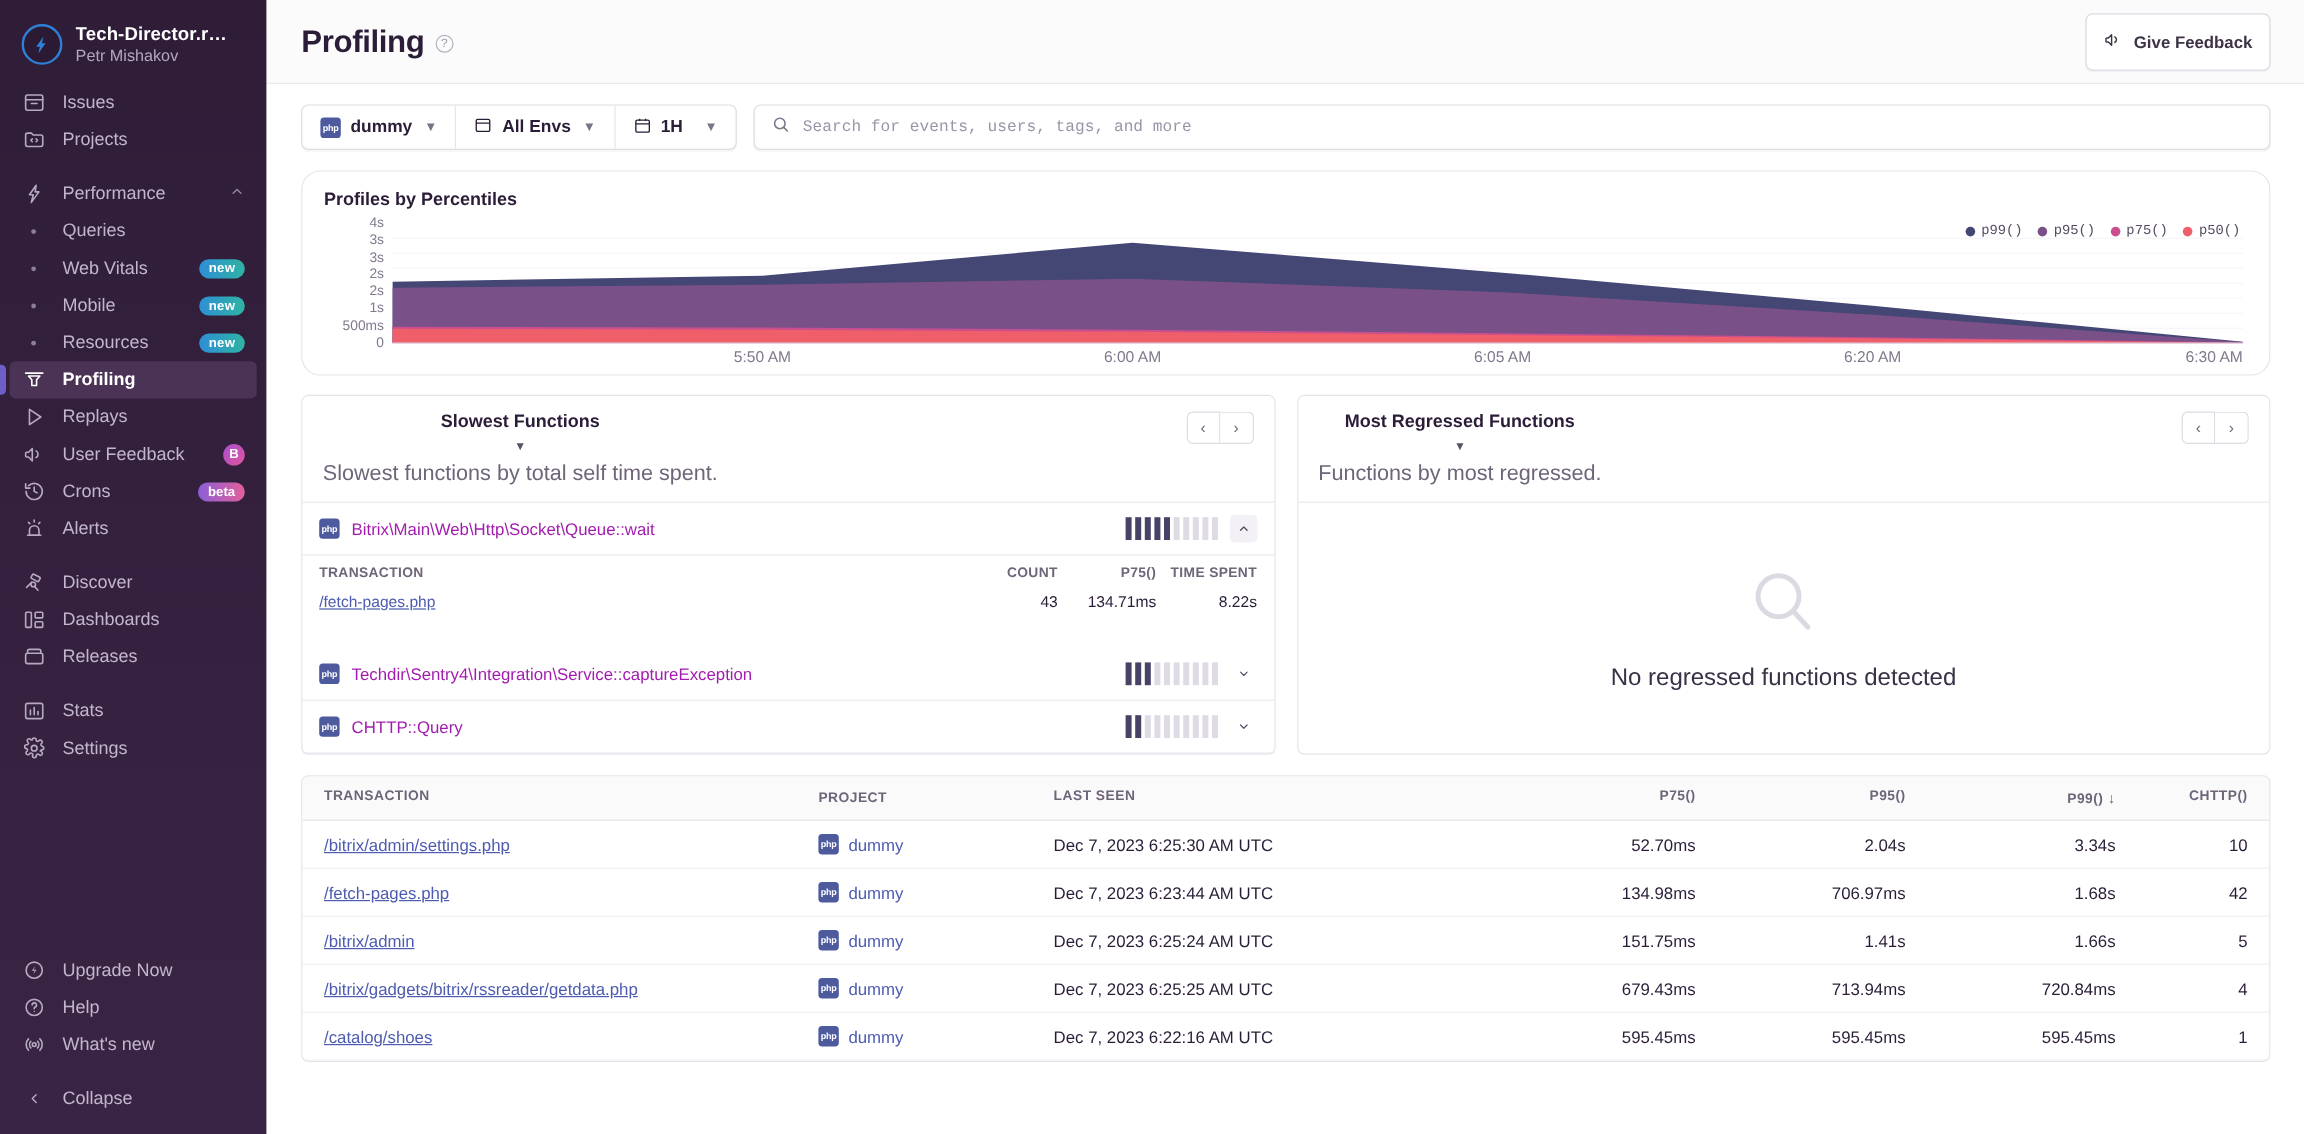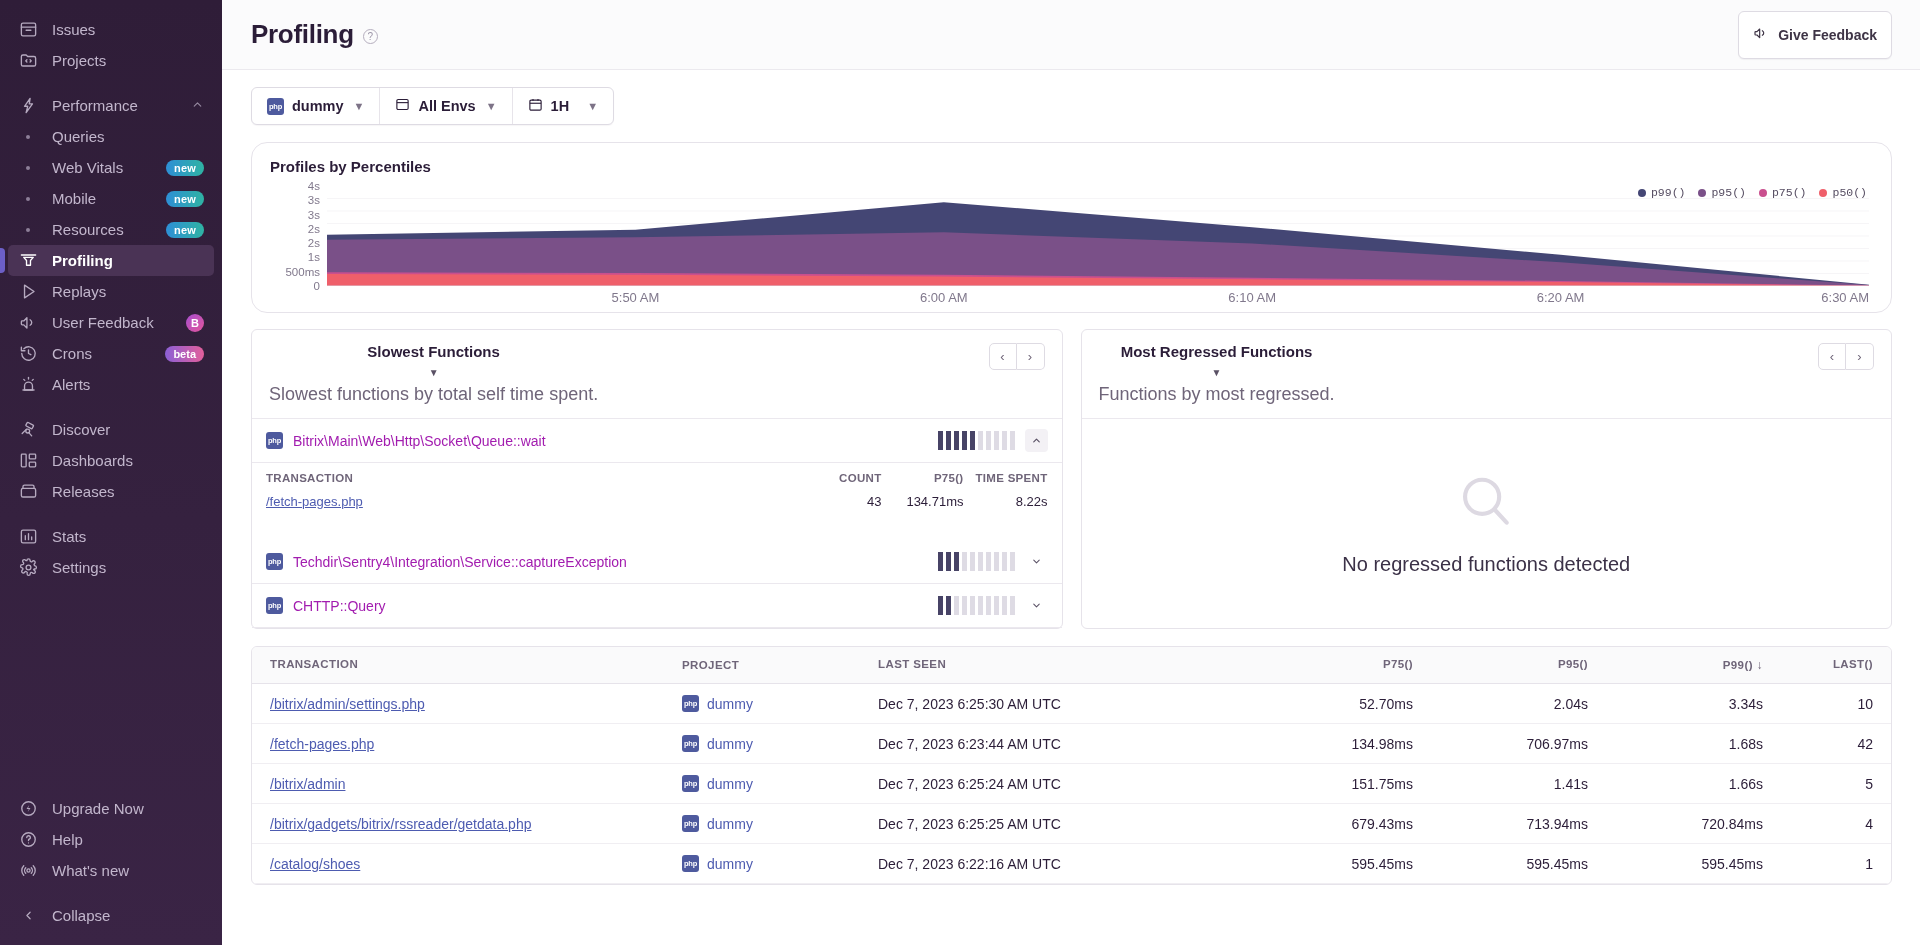--- a/index.html
+++ b/index.html
@@ -179,20 +179,31 @@
   .c-seen  { width: 360px; }
   .c-num   { width: 175px; text-align: right; }
   .c-cnt   { width: 110px; text-align: right; }
   .proj-lnk { color: #4d5bb0; cursor: pointer; }
   .sort-arrow { font-size: 12px; }
 </style>
 </head>
 <body>
 
 <div id="sidebar">
+  <div class="org-head">
+    <div class="org-avatar">
+      <svg width="17" height="17" viewBox="0 0 24 24" fill="#2f7fd6">
+          <path d="M13 2L4.5 14h4.2L7 22l8.5-12h-4.2z"></path>
+        </svg>
+    </div>
+    <div class="org-text">
+      <div class="org-name">Tech-Director.r…</div>
+      <div class="org-user">Petr Mishakov</div>
+    </div>
+  </div>
   <div id="nav-groups">
       <div class="nav-group">
         <div class="nav-item">
           <span class="ico">
             <svg width="19" height="19" viewBox="0 0 24 24" fill="none" stroke="#b6aac0" stroke-width="1.7" stroke-linecap="round" stroke-linejoin="round">
               <rect x="3" y="4" width="18" height="16" rx="2"></rect>
               <line x1="3" y1="9" x2="21" y2="9"></line>
               <line x1="9" y1="13" x2="15" y2="13"></line>
             </svg>
           </span>
@@ -450,20 +461,29 @@
           <svg width="15" height="15" viewBox="0 0 24 24" fill="none" stroke="#2b1d38" stroke-width="1.8">
               <rect x="3" y="5" width="18" height="16" rx="2"></rect>
               <line x1="3" y1="10" x2="21" y2="10"></line>
               <line x1="8" y1="3" x2="8" y2="6"></line>
               <line x1="16" y1="3" x2="16" y2="6"></line>
             </svg>
         </span>
         <b>1H</b>
         <span class="cv" style="margin-left:10px">▼</span>
       </div>
+    </div>
+    <div class="search-box">
+      <span>
+        <svg width="15" height="15" viewBox="0 0 24 24" fill="none" stroke="#7e7589" stroke-width="2.1" stroke-linecap="round">
+            <circle cx="11" cy="11" r="7"></circle>
+            <line x1="16.5" y1="16.5" x2="21" y2="21"></line>
+          </svg>
+      </span>
+      <span class="search-ph">Search for events, users, tags, and more</span>
     </div>
   </div>
 
   <div class="content">
 
     <div class="card chart-card">
       <div class="chart-title">Profiles by Percentiles</div>
       <div class="chart-body">
         <div class="legend" id="chart-legend">
             <div class="lg">
@@ -505,21 +525,21 @@
               <path d="M 0 100 L 0.00 48.75 L 200.00 43.75 L 400.00 16.25 L 600.00 41.25 L 800.00 68.75 L 1000.00 98.75 L 1000 100 Z" fill="#444674"></path>
               <path d="M 0 100 L 0.00 53.75 L 200.00 51.25 L 400.00 46.25 L 600.00 57.50 L 800.00 76.25 L 1000.00 99.00 L 1000 100 Z" fill="#7a5088"></path>
               <path d="M 0 100 L 0.00 86.25 L 200.00 87.00 L 400.00 88.75 L 600.00 91.75 L 800.00 95.00 L 1000.00 99.50 L 1000 100 Z" fill="#c94f8e"></path>
               <path d="M 0 100 L 0.00 88.00 L 200.00 88.75 L 400.00 90.50 L 600.00 93.25 L 800.00 96.00 L 1000.00 99.75 L 1000 100 Z" fill="#ef5f6a"></path>
               <line x1="0" y1="100" x2="1000" y2="100" stroke="#d9d5de" stroke-width="1" vector-effect="non-scaling-stroke"></line>
             </svg>
         </div>
         <div class="xlabels" id="chart-xlabels">
             <div class="xlab" style="left: 20%;">5:50 AM</div>
             <div class="xlab" style="left: 40%;">6:00 AM</div>
-            <div class="xlab" style="left: 60%;">6:10 AM</div>
+            <div class="xlab" style="left: 60%;">6:05 AM</div>
             <div class="xlab" style="left: 80%;">6:20 AM</div>
             <div class="xlab" style="left: 100%; transform: translateX(-100%);">6:30 AM</div>
           </div>
       </div>
     </div>
 
     <div class="panel-row">
 
       <div class="card panel">
         <div class="panel-head">
@@ -656,21 +676,21 @@
     <div class="main-table">
       <div class="mt-head">
         <div class="c-trans">TRANSACTION</div>
         <div class="c-proj">PROJECT</div>
         <div class="c-seen">LAST SEEN</div>
         <div class="c-num">P75()</div>
         <div class="c-num">P95()</div>
         <div class="c-num">
           <span>P99()</span><span class="sort-arrow"> ↓</span>
         </div>
-        <div class="c-cnt">LAST()</div>
+        <div class="c-cnt">CHTTP()</div>
       </div>
       <div id="mt-rows">
           <div class="mt-row">
             <div class="c-trans"><span class="link">/bitrix/admin/settings.php</span></div>
             <div class="c-proj">
               <span class="php-ico">php</span>
               <span class="proj-lnk">dummy</span>
             </div>
             <div class="c-seen">Dec 7, 2023 6:25:30 AM UTC</div>
             <div class="c-num">52.70ms</div>

